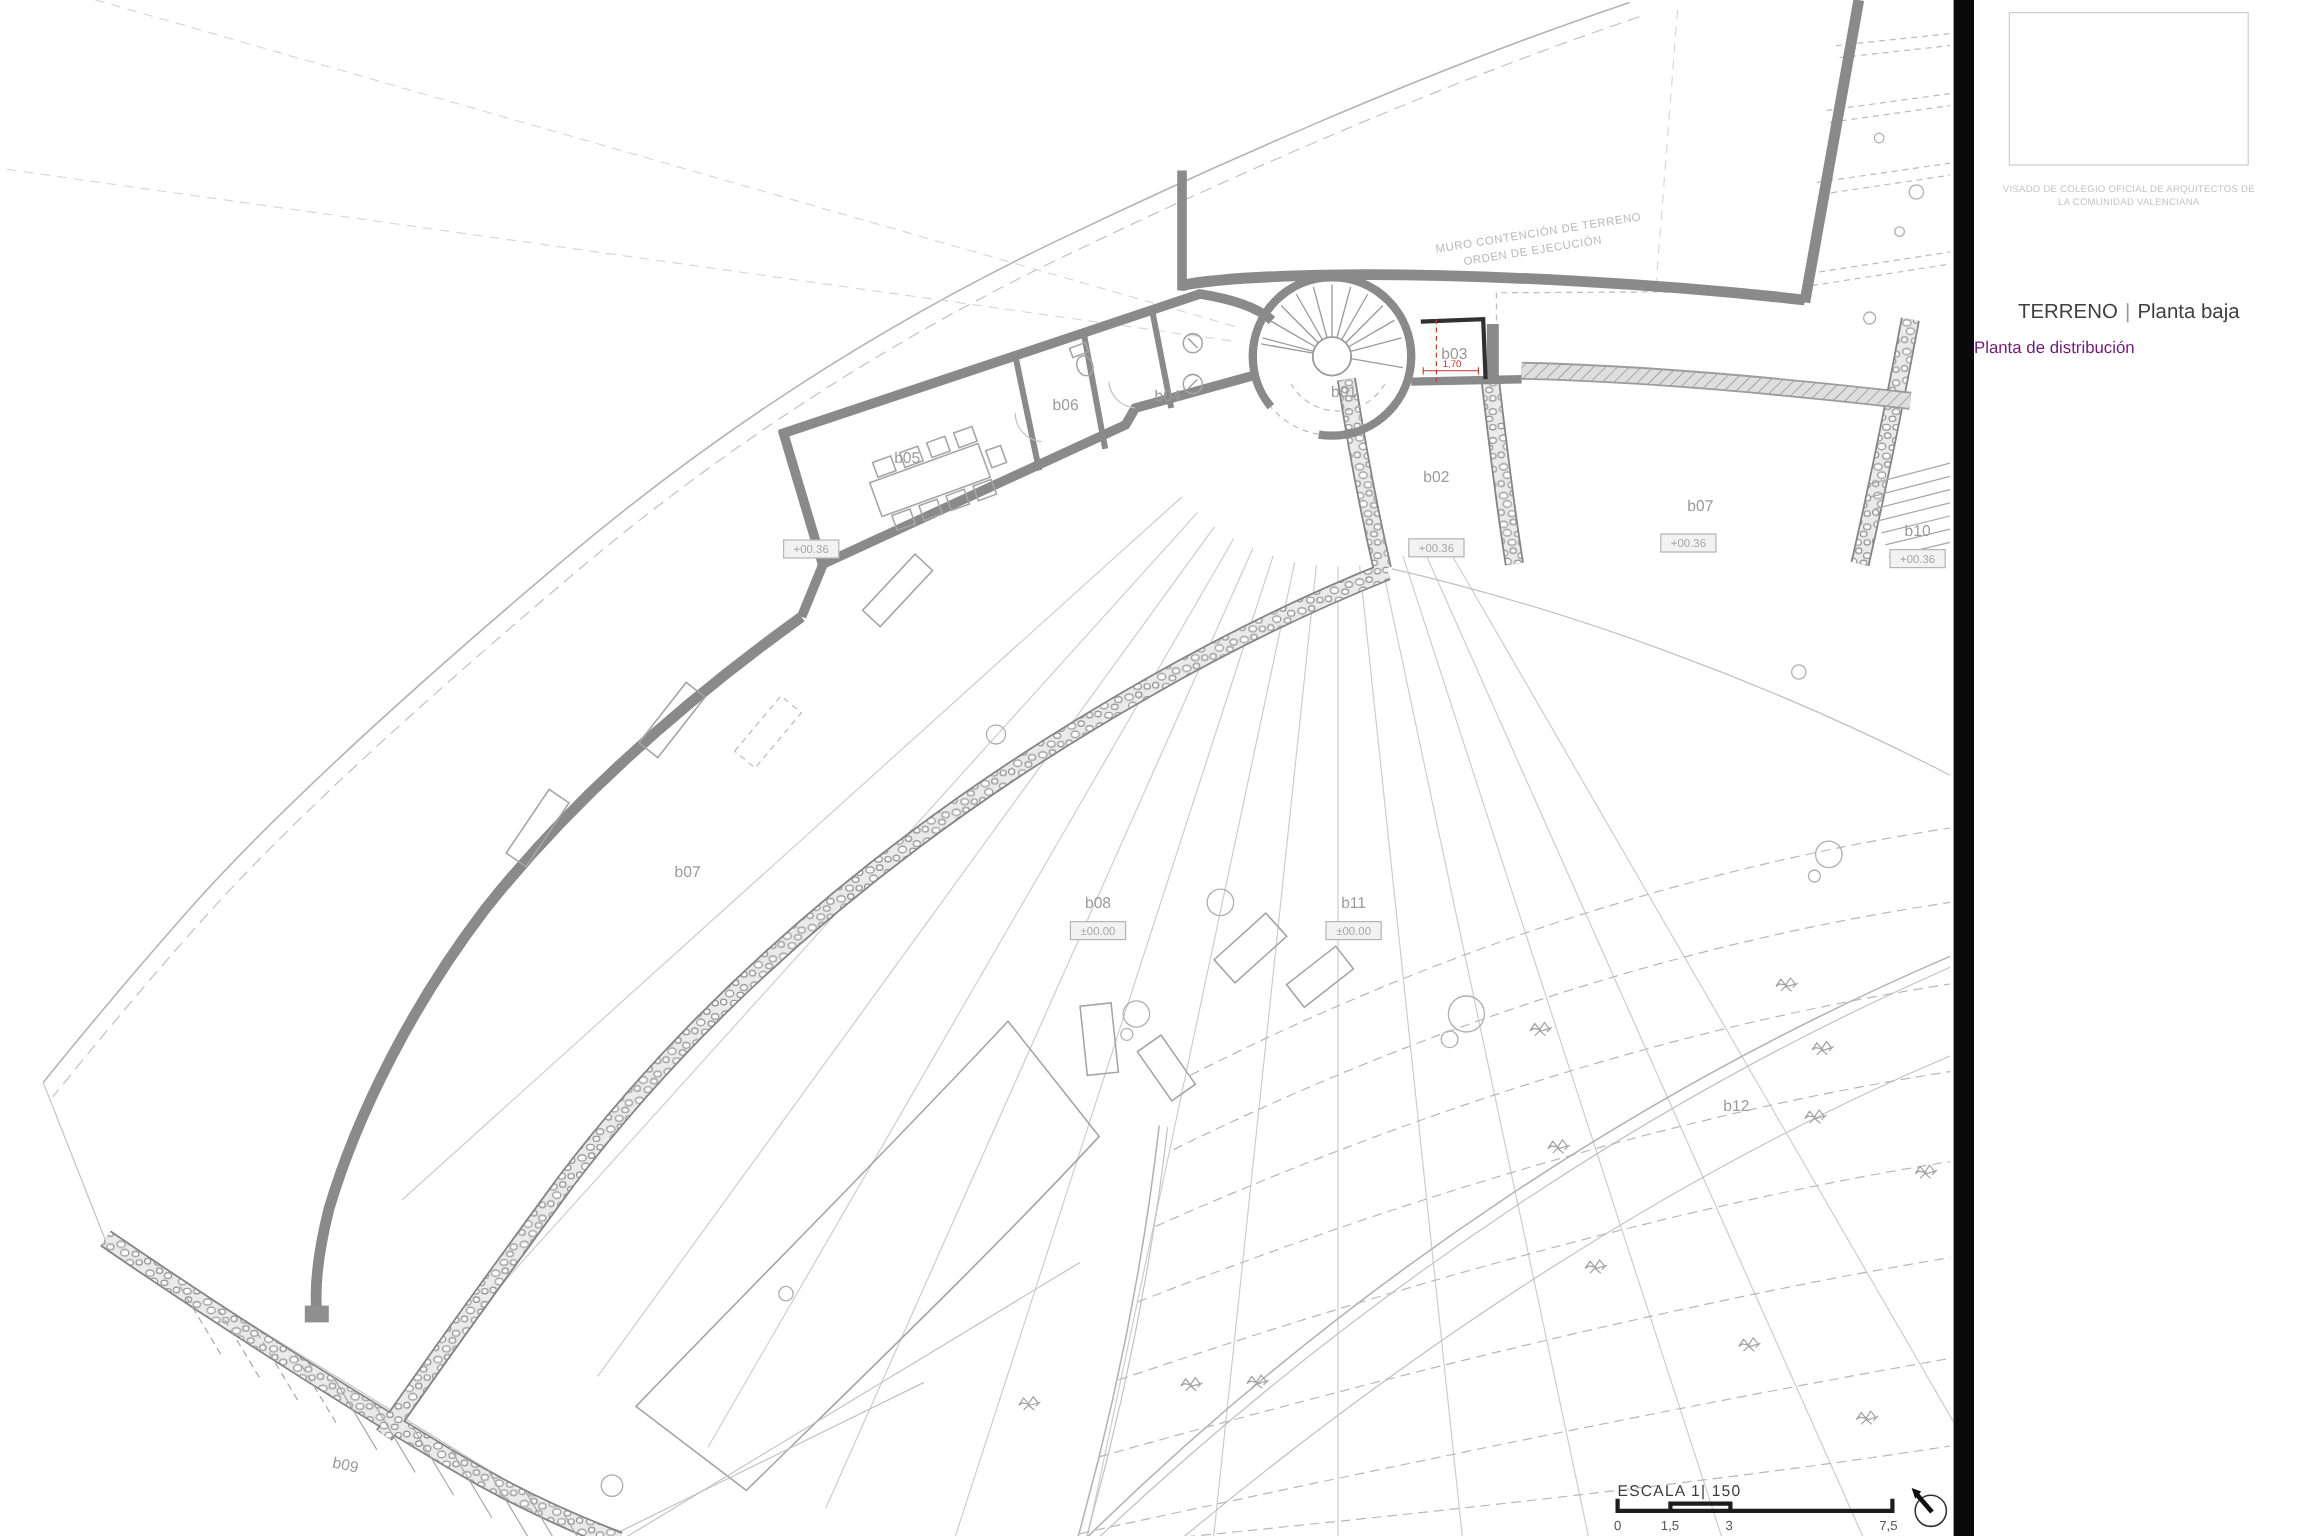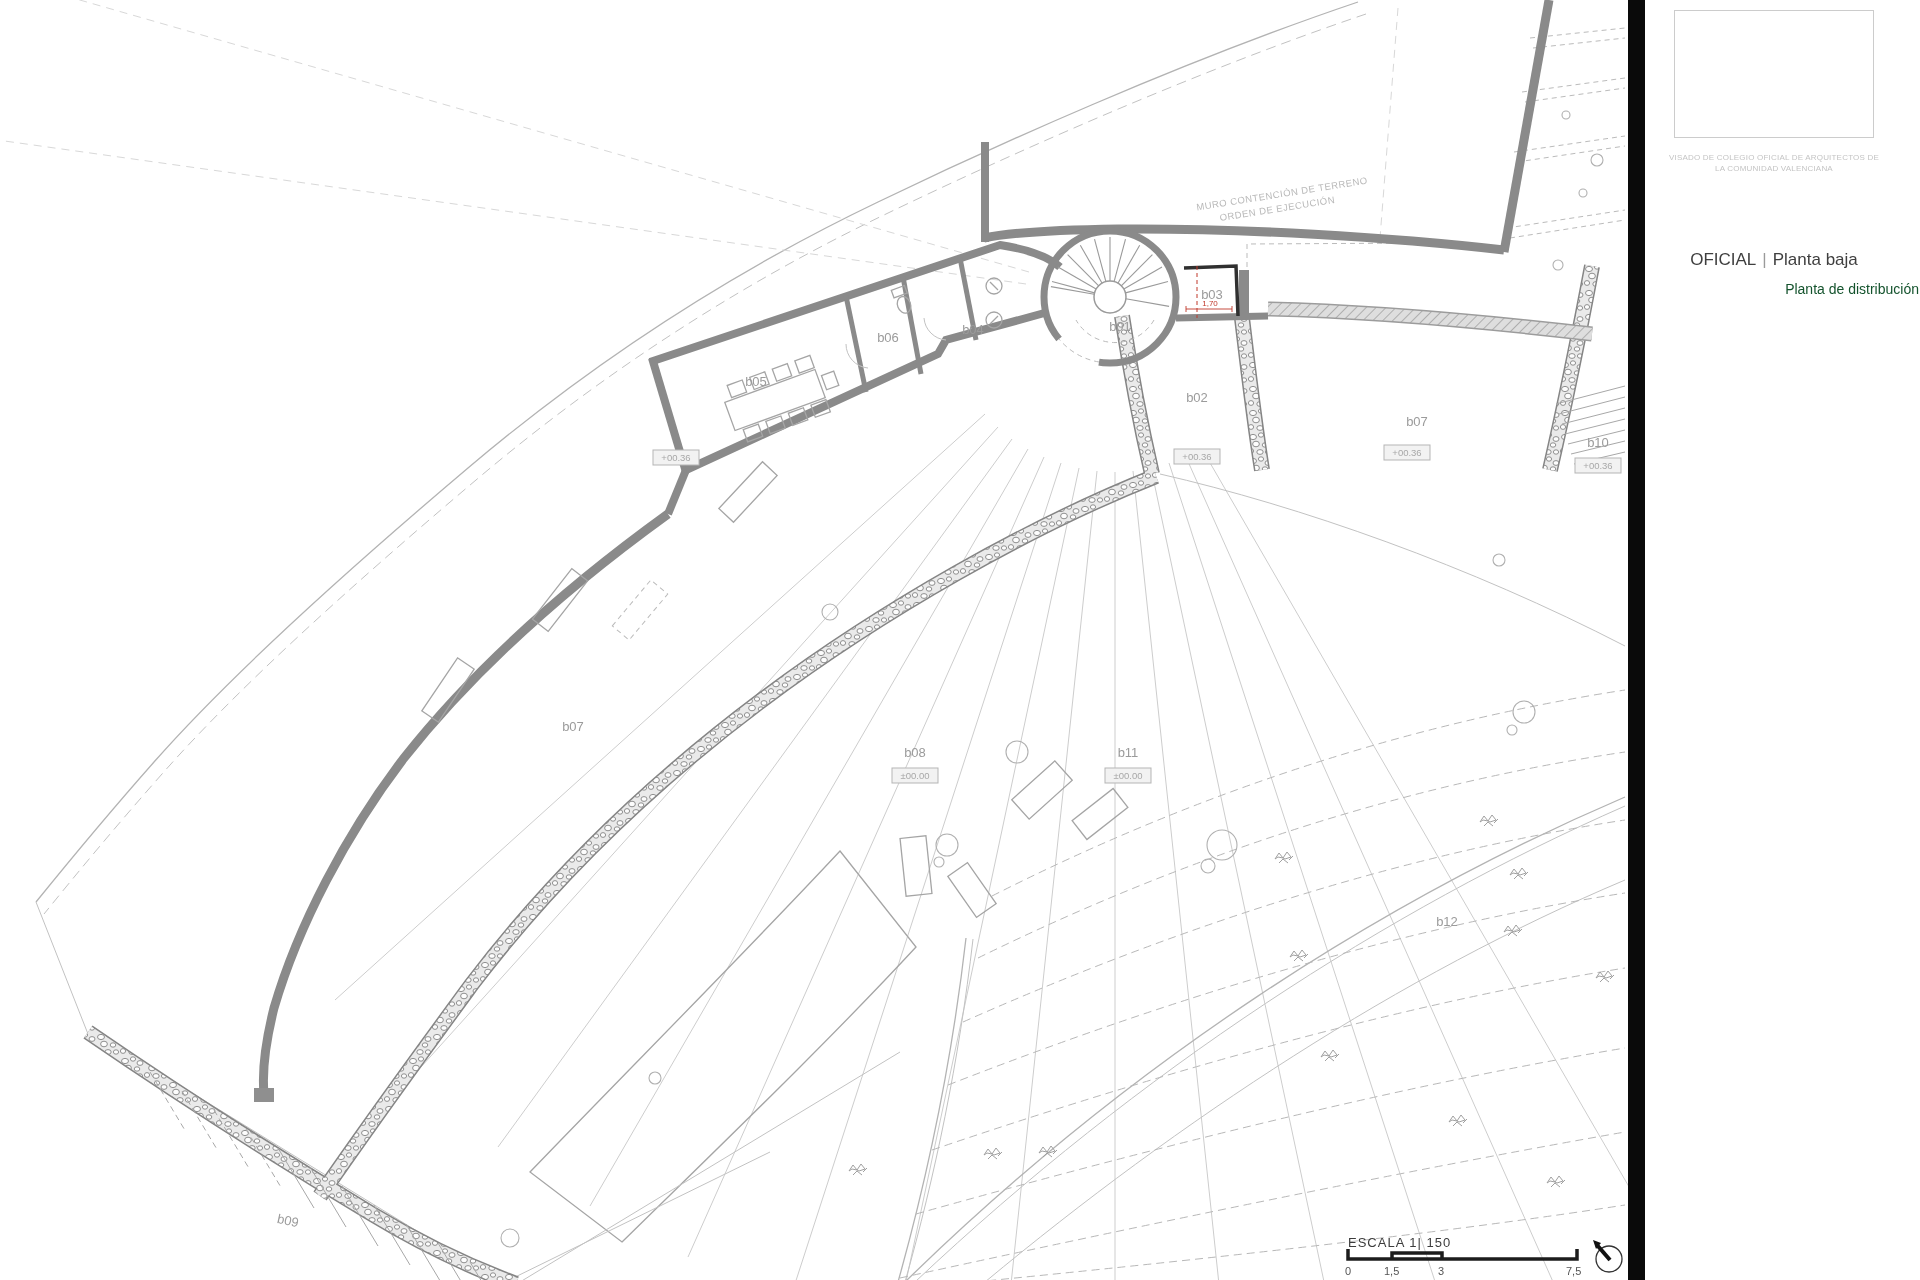--- a/index.html
+++ b/index.html
@@ -9,21 +9,21 @@
   .divider{position:absolute;left:1628px;top:0;width:17px;height:1280px;background:#0a0a0a;}
   .titleblock{position:absolute;left:1645px;top:0;width:314px;height:1280px;background:#ffffff;}
   .stamp{position:absolute;left:29px;top:10px;width:198px;height:126px;border:1px solid #cccccc;background:#ffffff;}
   .visado{position:absolute;top:152px;left:0;width:258px;text-align:center;font-size:8px;
           line-height:11px;color:#c4c4c4;letter-spacing:.2px;}
   .code-row{position:absolute;top:182px;left:0;width:258px;text-align:center;}
   .code-green{font-size:44px;color:#459272;}
   .code-num{font-size:32px;color:#474747;margin-left:9px;}
   .plantas-row{position:absolute;top:250px;left:0;width:258px;text-align:center;font-size:17px;color:#3f3f3f;}
   .plantas-sep{color:#9a9a9a;margin:0 6px;}
-  .subtitle-row{position:absolute;top:281px;left:0;width:258px;text-align:right;font-size:14px;color:#14532d;padding-left:16px;}
+  .subtitle-row{position:absolute;top:281px;left:0;width:258px;text-align:left;font-size:14px;color:#701a75;}
 
   
   .thin{stroke:#b3b3b3;stroke-width:1.3;fill:none;}
   .thin2{stroke:#c2c2c2;stroke-width:1;fill:none;}
   .dash{stroke:#c2c2c2;stroke-width:1;fill:none;stroke-dasharray:10 6;}
   .dashS{stroke:#bbbbbb;stroke-width:1;fill:none;stroke-dasharray:5 4;}
   .wall{stroke:#8a8a8a;fill:none;stroke-linecap:butt;}
   .contour{stroke:#b8b8b8;stroke-width:1;fill:none;stroke-dasharray:8 5;}
   .radial{stroke:#cdcdcd;stroke-width:1;fill:none;}
   .radialD{stroke:#d8d8d8;stroke-width:1;fill:none;stroke-dasharray:8 6;}
@@ -380,18 +380,18 @@
 
 <div class="divider"></div>
 
 <div class="titleblock">
   <div class="stamp"></div>
   <div class="visado">
     <div>VISADO DE COLEGIO OFICIAL DE ARQUITECTOS DE</div>
     <div>LA COMUNIDAD VALENCIANA</div>
   </div>
   <div class="plantas-row">
-    <span>OFICIAL</span><span class="plantas-sep">|</span><span>Planta baja</span>
+    <span>TERRENO</span><span class="plantas-sep">|</span><span>Planta baja</span>
   </div>
   <div class="subtitle-row">Planta de distribución</div>
 </div>
 
 </div>
 
 </body></html>

